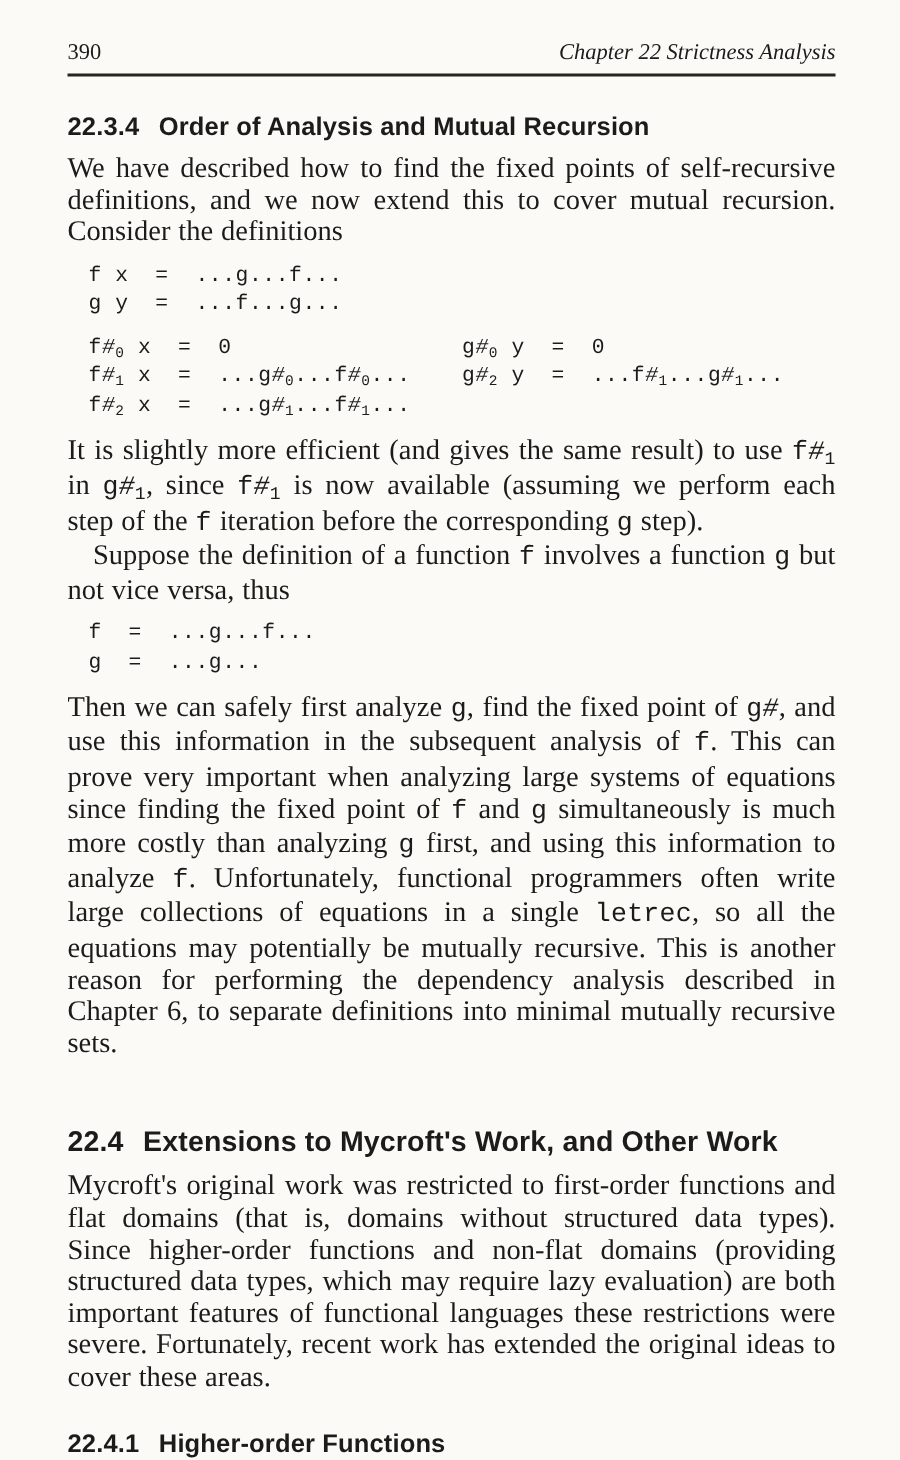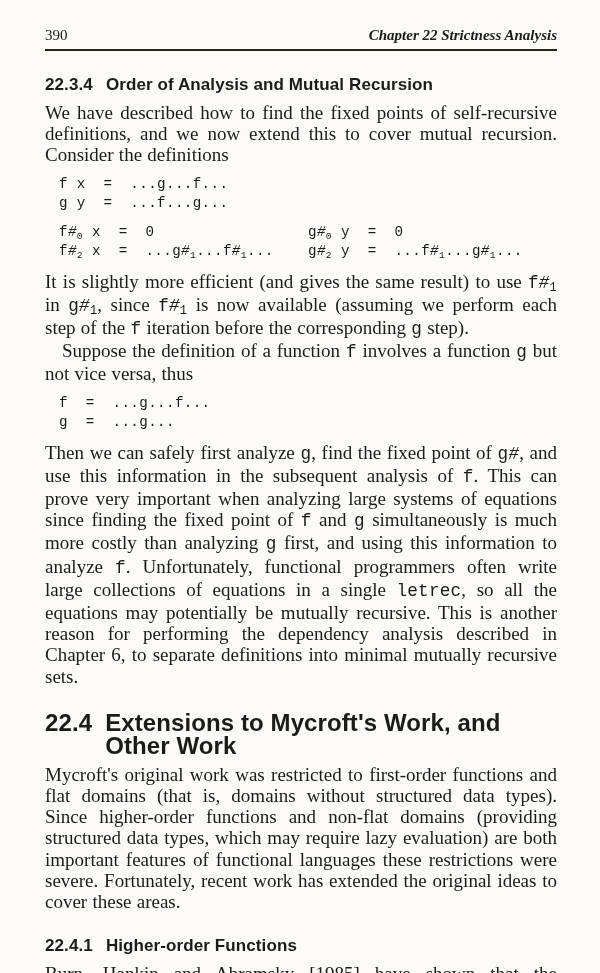--- a/index.html
+++ b/index.html
@@ -15,33 +15,33 @@
     box-sizing: border-box;
     width: 600px; height: 973px;
     padding: 26px 43px 0 45px;
   }
   
   .page-header {
     display: flex; justify-content: space-between; align-items: baseline;
     font-size: 15px; line-height: 19px;
   }
   .page-num { font-weight: normal; }
-  .chapter-title { font-weight: bold; font-style: italic; }
+  .chapter-title { font-weight: normal; font-style: italic; }
   .header-rule {
     border: 0; border-top: 2px solid var(--rule, #26241f);
     margin: 4px 0 0 0;
   }
   
   .h1, .h2 {
     font-family: "Liberation Sans", sans-serif;
     font-weight: bold;
     display: flex; gap: 13px;
     letter-spacing: 0.1px;
   }
-  .h1 { font-size: 24px; line-height: 23px; margin-top: 24px; }
+  .h1 { font-size: 19px; line-height: 23px; margin-top: 44px; text-align: right; }
   .h2 { font-size: 17px; line-height: 21px; margin-top: 23px; }
   
   .para {
     font-size: 19px; line-height: 21.2px;
     text-align: justify;
     margin: 7px 0 0 0;
     word-spacing: 0.5px;
   }
   .para + .para { margin-top: 0; }
   .h1 + .para { }
@@ -79,20 +79,21 @@
         <span>Order of Analysis and Mutual Recursion</span>
       </div>
       <p class="para">We have described how to find the fixed points of self-recursive definitions, and we now extend this to cover mutual recursion. Consider the definitions</p>
       <div class="code-block">
         <div class="code-line">f x  =  ...g...f...</div>
         <div class="code-line">g y  =  ...f...g...</div>
       </div>
       <div class="code-cols">
         <div class="code-col">
           <div class="code-line">f<span class="hash">#</span><sub class="idx">0</sub> x  =  0</div>
+          <div class="code-line">f<span class="hash">#</span><sub class="idx">1</sub> x  =  ...g<span class="hash">#</span><sub class="idx">0</sub>...f<span class="hash">#</span><sub class="idx">0</sub>...</div>
           <div class="code-line">f<span class="hash">#</span><sub class="idx">2</sub> x  =  ...g<span class="hash">#</span><sub class="idx">1</sub>...f<span class="hash">#</span><sub class="idx">1</sub>...</div>
         </div>
         <div class="code-col">
           <div class="code-line">g<span class="hash">#</span><sub class="idx">0</sub> y  =  0</div>
           <div class="code-line">g<span class="hash">#</span><sub class="idx">2</sub> y  =  ...f<span class="hash">#</span><sub class="idx">1</sub>...g<span class="hash">#</span><sub class="idx">1</sub>...</div>
         </div>
       </div>
       <p class="para">It is slightly more efficient (and gives the same result) to use <span class="code-inline">f<span class="hash">#</span><sub class="idx">1</sub></span> in <span class="code-inline">g<span class="hash">#</span><sub class="idx">1</sub></span>, since <span class="code-inline">f<span class="hash">#</span><sub class="idx">1</sub></span> is now available (assuming we perform each step of the <span class="code-inline">f</span> iteration before the corresponding <span class="code-inline">g</span> step).</p>
       <p class="para indent">Suppose the definition of a function <span class="code-inline">f</span> involves a function <span class="code-inline">g</span> but not vice versa, thus</p>
       <div class="code-block">

